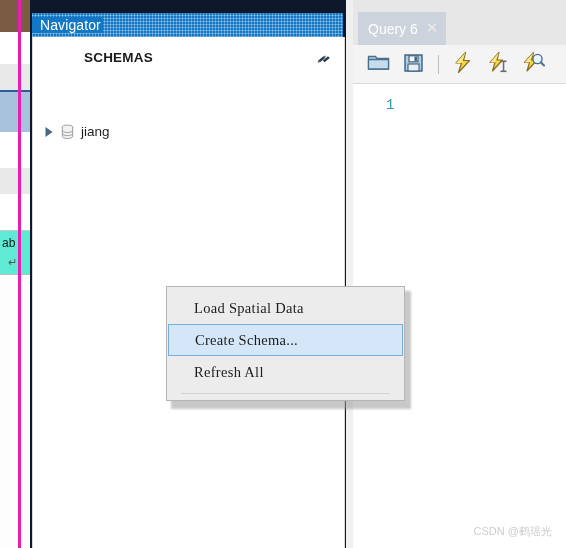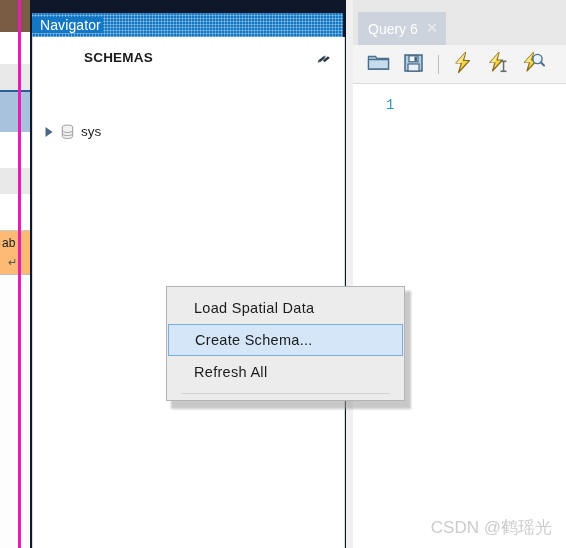--- a/index.html
+++ b/index.html
@@ -21,21 +21,21 @@
     background: #ffffff;
   }
 
   
   .bg-panel {
     position: absolute;
     left: 0;
     top: 0;
     width: 46px;
     height: 548px;
-    background: #fdba74;
+    background: #5eead4;
     overflow: hidden;
   }
   .bg-strip {
     position: absolute;
     left: 0;
     width: 46px;
     background: #ffffff;
     border-bottom: 1px solid #c9c9c9;
   }
   .bg-strip.dark { background: #7a5b44; border-bottom: none; }
@@ -296,21 +296,21 @@
     box-sizing: border-box;
     padding: 5px 0 6px 0;
     z-index: 30;
   }
   .ctx-item {
     height: 32px;
     display: flex;
     align-items: center;
     box-sizing: border-box;
     padding-left: 27px;
-    font-family: Liberation Sans, sans-serif;
+    font-family: Liberation Serif, serif;
     font-size: 14.5px;
     color: #1c1c1c;
     letter-spacing: .3px;
   }
   .ctx-item.selected {
     background: #d4e6f7;
     border: 1px solid #7aadd9;
     margin: 0 1px;
     padding-left: 26px;
   }
@@ -318,21 +318,21 @@
     height: 1px;
     background: #d2d2d2;
     margin: 5px 14px 0 14px;
   }
 
   
   .watermark {
     position: absolute;
     right: 14px;
     bottom: 9px;
-    font-size: 17px;
+    font-size: 11px;
     color: #cccccc;
     z-index: 50;
     white-space: nowrap;
   }
 </style>
 </head>
 <body>
 
 <div id="root">
 
@@ -369,37 +369,37 @@
             <path d="M6.8 9.4 L12.0 5.2 L13.8 7.0 L8.6 11.2 Z" fill="#2f3d4d"></path>
             <path d="M7.4 5.2 L9.9 4.6 L9.2 7.0 Z" fill="#55687d"></path>
             <path d="M4.0 11.2 L1.6 11.8 L2.2 9.4 Z" fill="#55687d"></path>
           </svg>
         </span>
       </div>
 
 
       <div class="tree">
 
-
         <div class="tree-item">
           <span class="tw-arrow">
             <svg width="10" height="12" viewBox="0 0 10 12">
               <path d="M1.5 1 L8.5 6 L1.5 11 Z" fill="#4a6783"></path>
             </svg>
           </span>
           <span class="db-icon">
             <svg width="15" height="16" viewBox="0 0 15 16">
               <ellipse cx="7.5" cy="3.2" rx="5.2" ry="2.1" fill="#f2f2f2" stroke="#9e9e9e" stroke-width="1"></ellipse>
               <path d="M2.3 3.2 V12.4 C2.3 13.6 4.6 14.5 7.5 14.5 C10.4 14.5 12.7 13.6 12.7 12.4 V3.2" fill="#f2f2f2" stroke="#9e9e9e" stroke-width="1"></path>
               <path d="M2.3 6.4 C2.3 7.6 4.6 8.5 7.5 8.5 C10.4 8.5 12.7 7.6 12.7 6.4" fill="none" stroke="#9e9e9e" stroke-width="1"></path>
               <path d="M2.3 9.5 C2.3 10.7 4.6 11.6 7.5 11.6 C10.4 11.6 12.7 10.7 12.7 9.5" fill="none" stroke="#9e9e9e" stroke-width="1"></path>
             </svg>
           </span>
-          <span class="tree-label">sys</span>
+          <span class="tree-label">jiang</span>
         </div>
+
 
       </div>
     </div>
   </div>
 
   <div class="splitter"></div>
 
   <div class="query-area">
 
     <div class="tabstrip">

